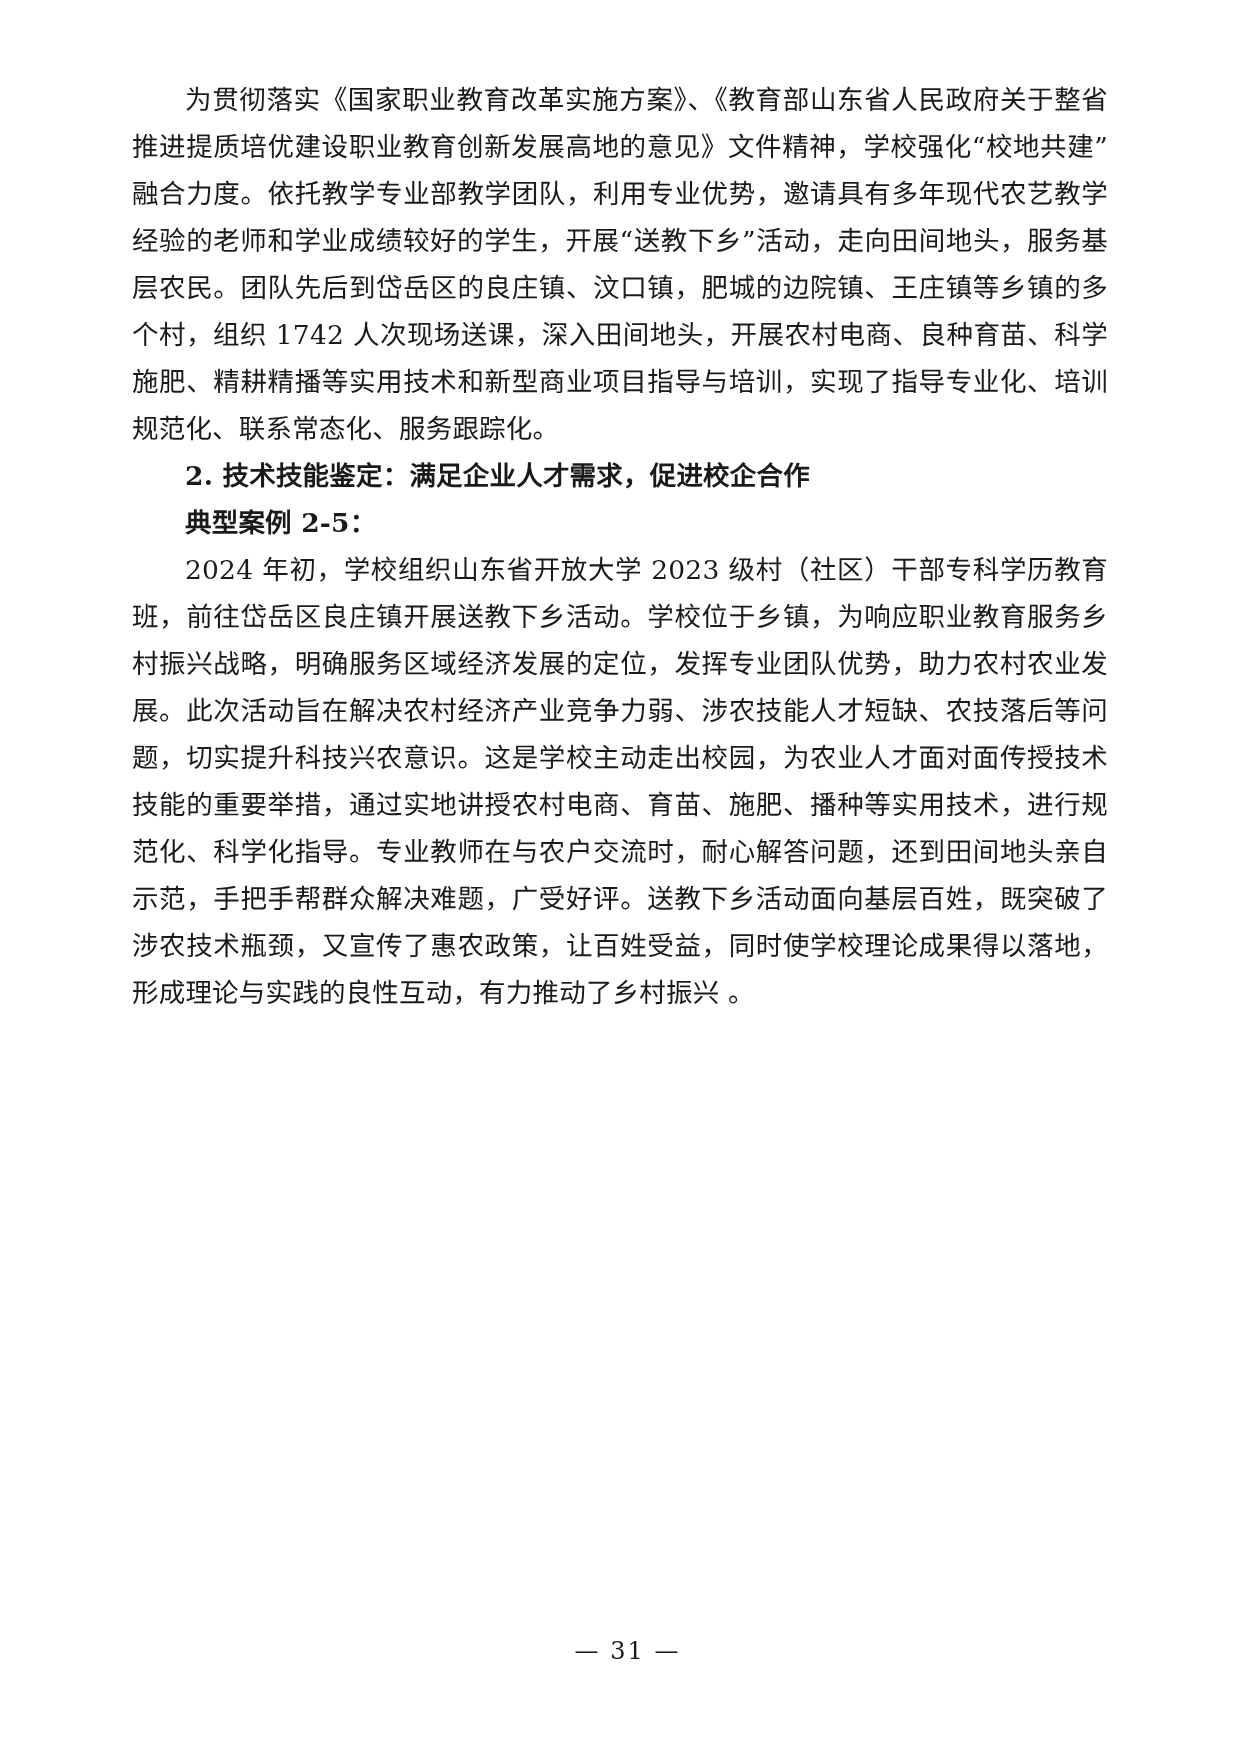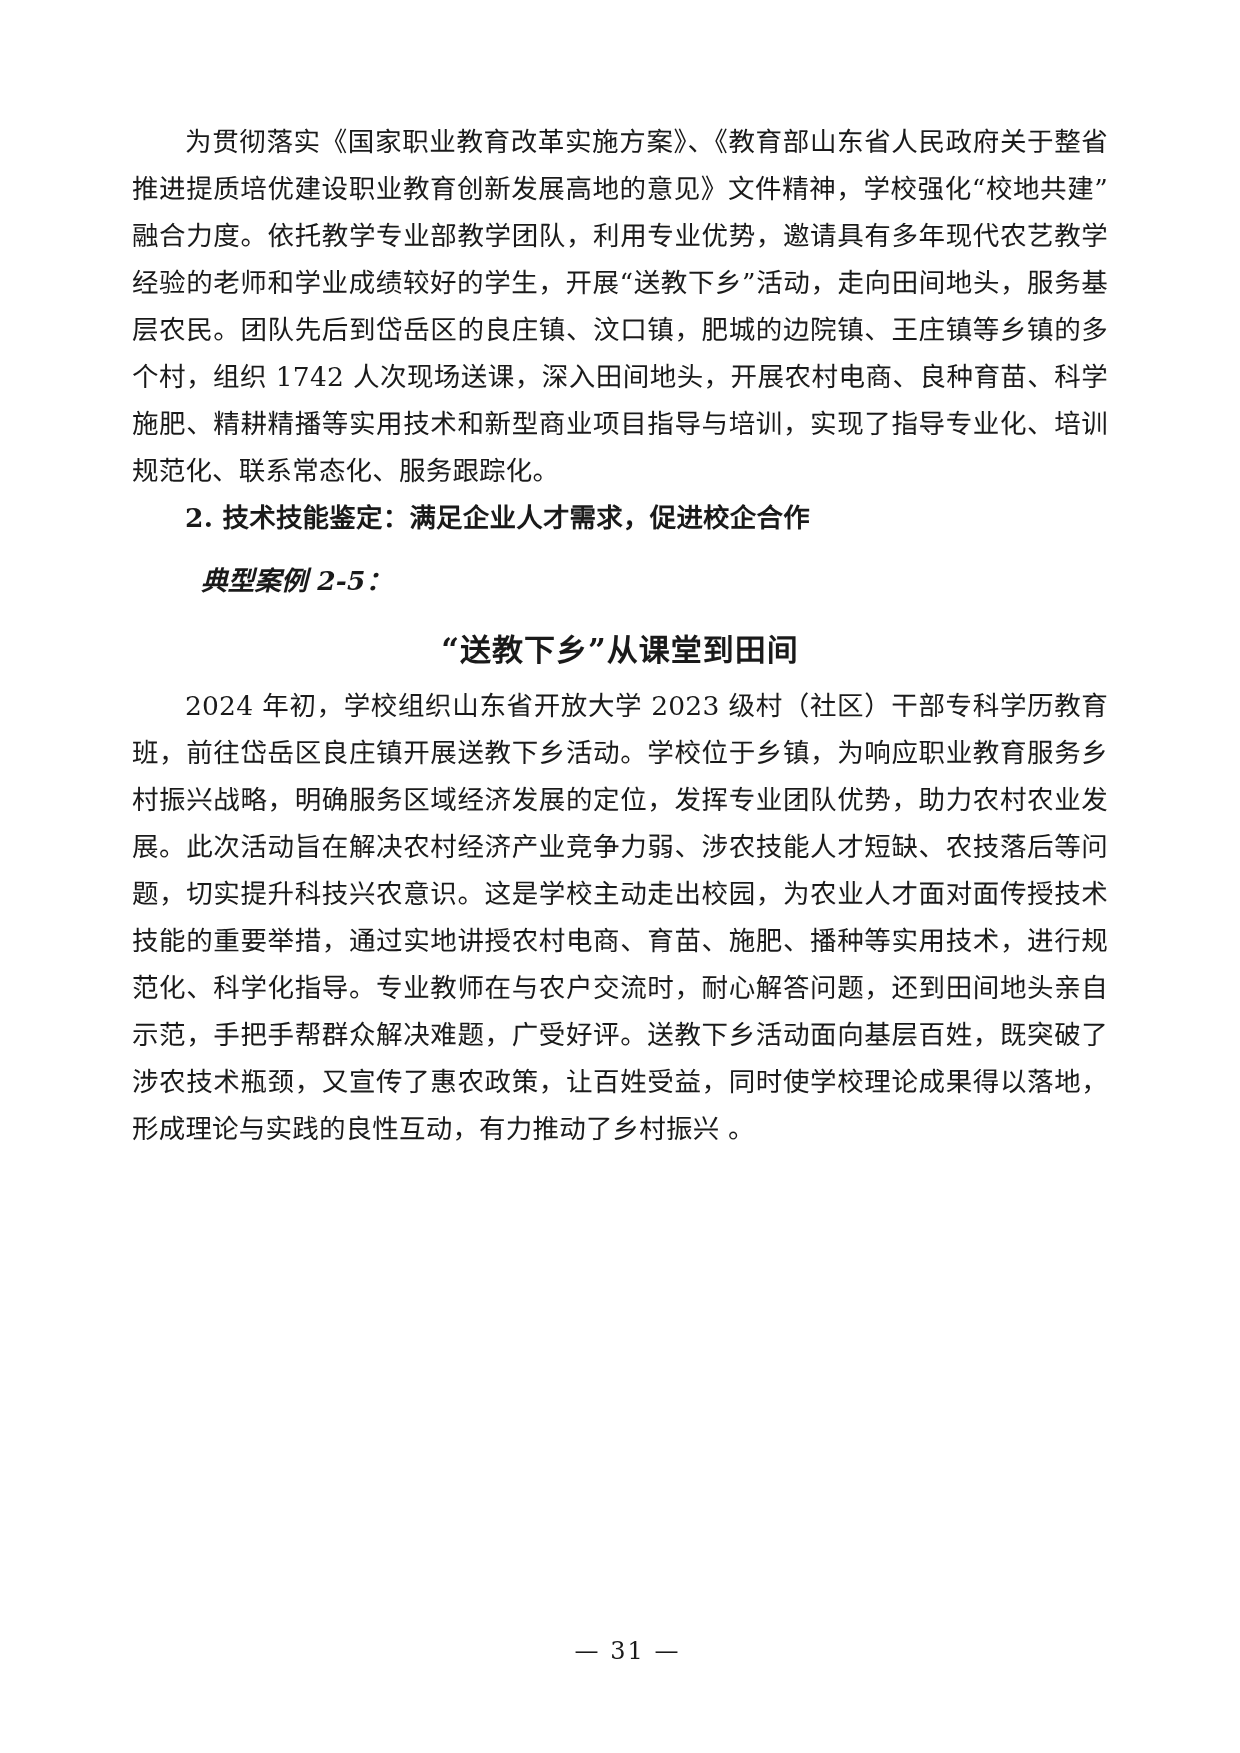--- a/index.html
+++ b/index.html
@@ -15,21 +15,21 @@
     color: #1a1a1a;
     overflow: hidden;
   }
   .page {
     position: absolute;
     left: 0;
     top: 0;
     width: 1240px;
     height: 1349px;
     box-sizing: border-box;
-    padding: 118px 132px 90px 132px;
+    padding: 76px 132px 90px 132px;
   }
   .body-text {
     font-size: 26.5px;
     line-height: 47px;
     text-align: justify;
     text-justify: inter-ideograph;
     letter-spacing: 0.2px;
     margin: 0;
   }
   .indent {
@@ -41,23 +41,22 @@
     font-weight: bold;
     text-indent: 2em;
     margin: 0;
     letter-spacing: 0.2px;
   }
   .case-label {
     font-size: 26.5px;
     line-height: 47px;
     font-weight: bold;
     text-indent: 2em;
-    margin: 16px;
+    margin: 0;
     letter-spacing: 0.2px;
-    font-style: italic;
   }
   .case-title {
     font-size: 31px;
     line-height: 60px;
     font-weight: bold;
     text-align: center;
     margin: 2px 0 2px 0;
     letter-spacing: 1px;
   }
   .footer {
@@ -77,19 +76,18 @@
 
 <div class="page">
 
   <p class="body-text indent">为贯彻落实《国家职业教育改革实施方案》、《教育部山东省人民政府关于整省推进提质培优建设职业教育创新发展高地的意见》文件精神，学校强化“校地共建”融合力度。依托教学专业部教学团队，利用专业优势，邀请具有多年现代农艺教学经验的老师和学业成绩较好的学生，开展“送教下乡”活动，走向田间地头，服务基层农民。团队先后到岱岳区的良庄镇、汶口镇，肥城的边院镇、王庄镇等乡镇的多个村，组织 1742 人次现场送课，深入田间地头，开展农村电商、良种育苗、科学施肥、精耕精播等实用技术和新型商业项目指导与培训，实现了指导专业化、培训规范化、联系常态化、服务跟踪化。</p>
 
   <p class="sub-heading">2. 技术技能鉴定：满足企业人才需求，促进校企合作</p>
 
 
   <p class="case-label">典型案例 2-5：</p>
 
-  <h2 class="case-title">“送教下乡”从课堂到田间</h2>
 
   <p class="body-text indent">2024 年初，学校组织山东省开放大学 2023 级村（社区）干部专科学历教育班，前往岱岳区良庄镇开展送教下乡活动。学校位于乡镇，为响应职业教育服务乡村振兴战略，明确服务区域经济发展的定位，发挥专业团队优势，助力农村农业发展。此次活动旨在解决农村经济产业竞争力弱、涉农技能人才短缺、农技落后等问题，切实提升科技兴农意识。这是学校主动走出校园，为农业人才面对面传授技术技能的重要举措，通过实地讲授农村电商、育苗、施肥、播种等实用技术，进行规范化、科学化指导。专业教师在与农户交流时，耐心解答问题，还到田间地头亲自示范，手把手帮群众解决难题，广受好评。送教下乡活动面向基层百姓，既突破了涉农技术瓶颈，又宣传了惠农政策，让百姓受益，同时使学校理论成果得以落地，形成理论与实践的良性互动，有力推动了乡村振兴 。</p>
 
 </div>
 
 <div class="footer">— 31 —</div>
 
 </body></html>

